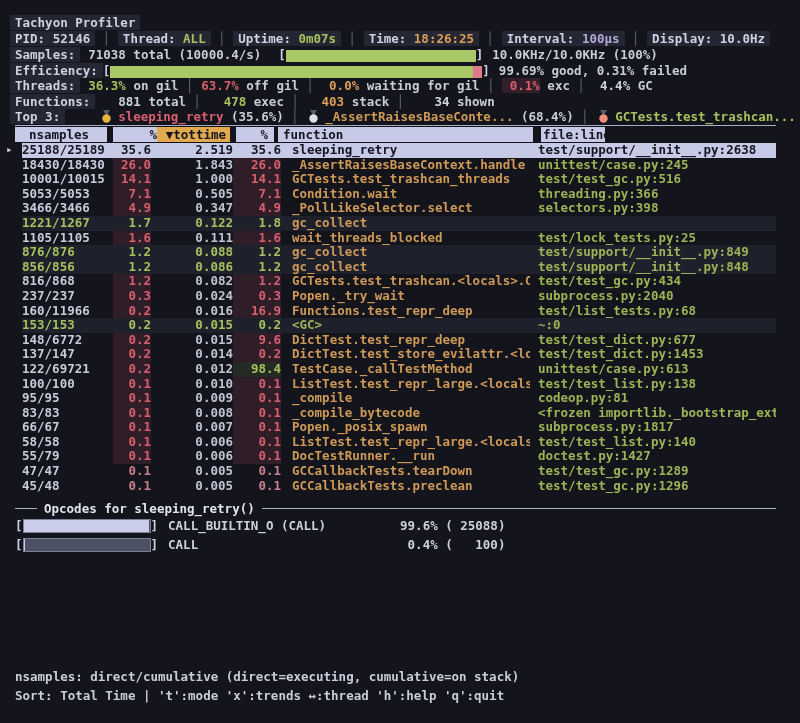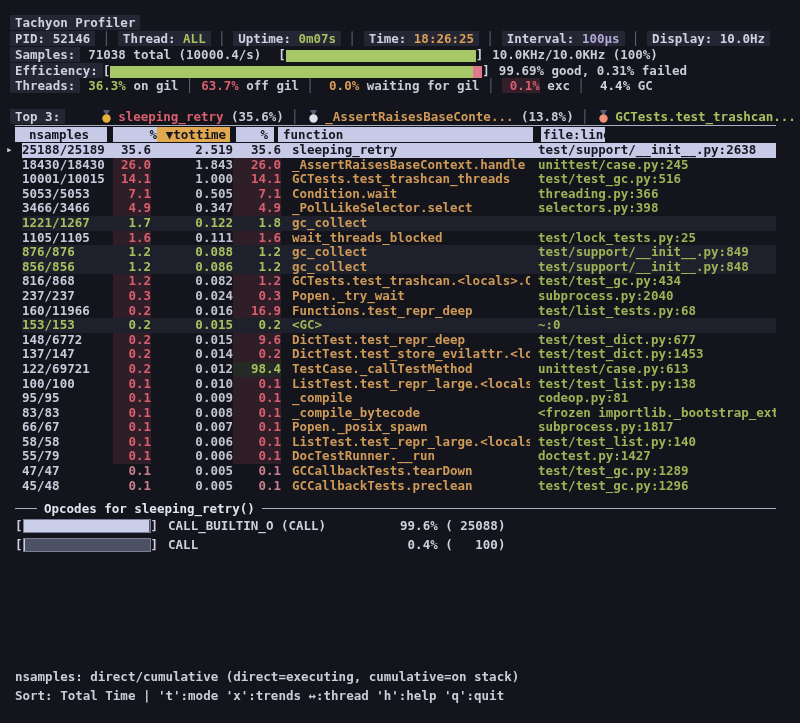--- a/index.html
+++ b/index.html
@@ -82,30 +82,34 @@
     </span>
     <span class="bracket">]</span>
     <span style="margin-left:9px;">99.69% good, 0.31% failed</span>
   </div>
 
   <div class="tline" style="top:77px;">
     <span class="labelbox">Threads:</span>
     <span id="threads-segs" style="margin-left:8px;white-space:pre;"><span class="c-green">36.3%</span><span> on gil</span><span class="sep"> │ </span><span class="c-red">63.7%</span><span> off gil</span><span class="sep"> │ </span><span class="c-orange"> 0.0%</span><span> waiting for gil</span><span class="sep"> │ </span><span class="c-red tintred"> 0.1%</span><span> exc</span><span class="sep"> │ </span><span class="c-white"> 4.4%</span><span> GC</span></span>
   </div>
 
+  <div class="tline" style="top:92.5px;">
+    <span class="labelbox">Functions:</span>
+    <span id="functions-segs" style="margin-left:8px;white-space:pre;"><span class="c-white">  881</span><span> total</span><span class="sep"> │ </span><span class="c-green">  478</span><span> exec</span><span class="sep"> │ </span><span class="c-orange">  403</span><span> stack</span><span class="sep"> │ </span><span class="c-white">   34</span><span> shown</span></span>
+  </div>
 
   <div class="tline" style="top:108px;">
     <span class="labelbox">Top 3:</span>
     <span id="top3-items" style="margin-left:34px;white-space:pre;display:inline-flex;align-items:center;"><svg width="13" height="13" viewBox="0 0 13 13" class="medal">
           <polygon points="3,0 10,0 6.5,6" fill="#565b72"></polygon>
           <circle cx="6.5" cy="8.5" r="4.2" fill="#e7b13e"></circle>
         </svg><span class="c-red">sleeping_retry</span><span> (35.6%)</span><span class="sep"> │ </span><svg width="13" height="13" viewBox="0 0 13 13" class="medal">
           <polygon points="3,0 10,0 6.5,6" fill="#565b72"></polygon>
           <circle cx="6.5" cy="8.5" r="4.2" fill="#dde1ec"></circle>
-        </svg><span class="c-amber">_AssertRaisesBaseConte...</span><span> (13.8%)</span><span class="sep"> │ </span><svg width="13" height="13" viewBox="0 0 13 13" class="medal">
+        </svg><span class="c-amber">_AssertRaisesBaseConte...</span><span> (68.4%)</span><span class="sep"> │ </span><svg width="13" height="13" viewBox="0 0 13 13" class="medal">
           <polygon points="3,0 10,0 6.5,6" fill="#565b72"></polygon>
           <circle cx="6.5" cy="8.5" r="4.2" fill="#ee8f78"></circle>
         </svg><span class="c-green">GCTests.test_trashcan...</span><span> (14.1%)</span></span>
   </div>
 
   <div class="rule" style="top:125px;left:15px;width:761px;"></div>
 
   <div class="thead">
     <span class="th" style="left:15px;width:88px;text-align:center;padding-right:4px;">nsamples</span>
     <span class="th" style="left:113px;width:44px;text-align:right;padding-right:8px;">%</span>

